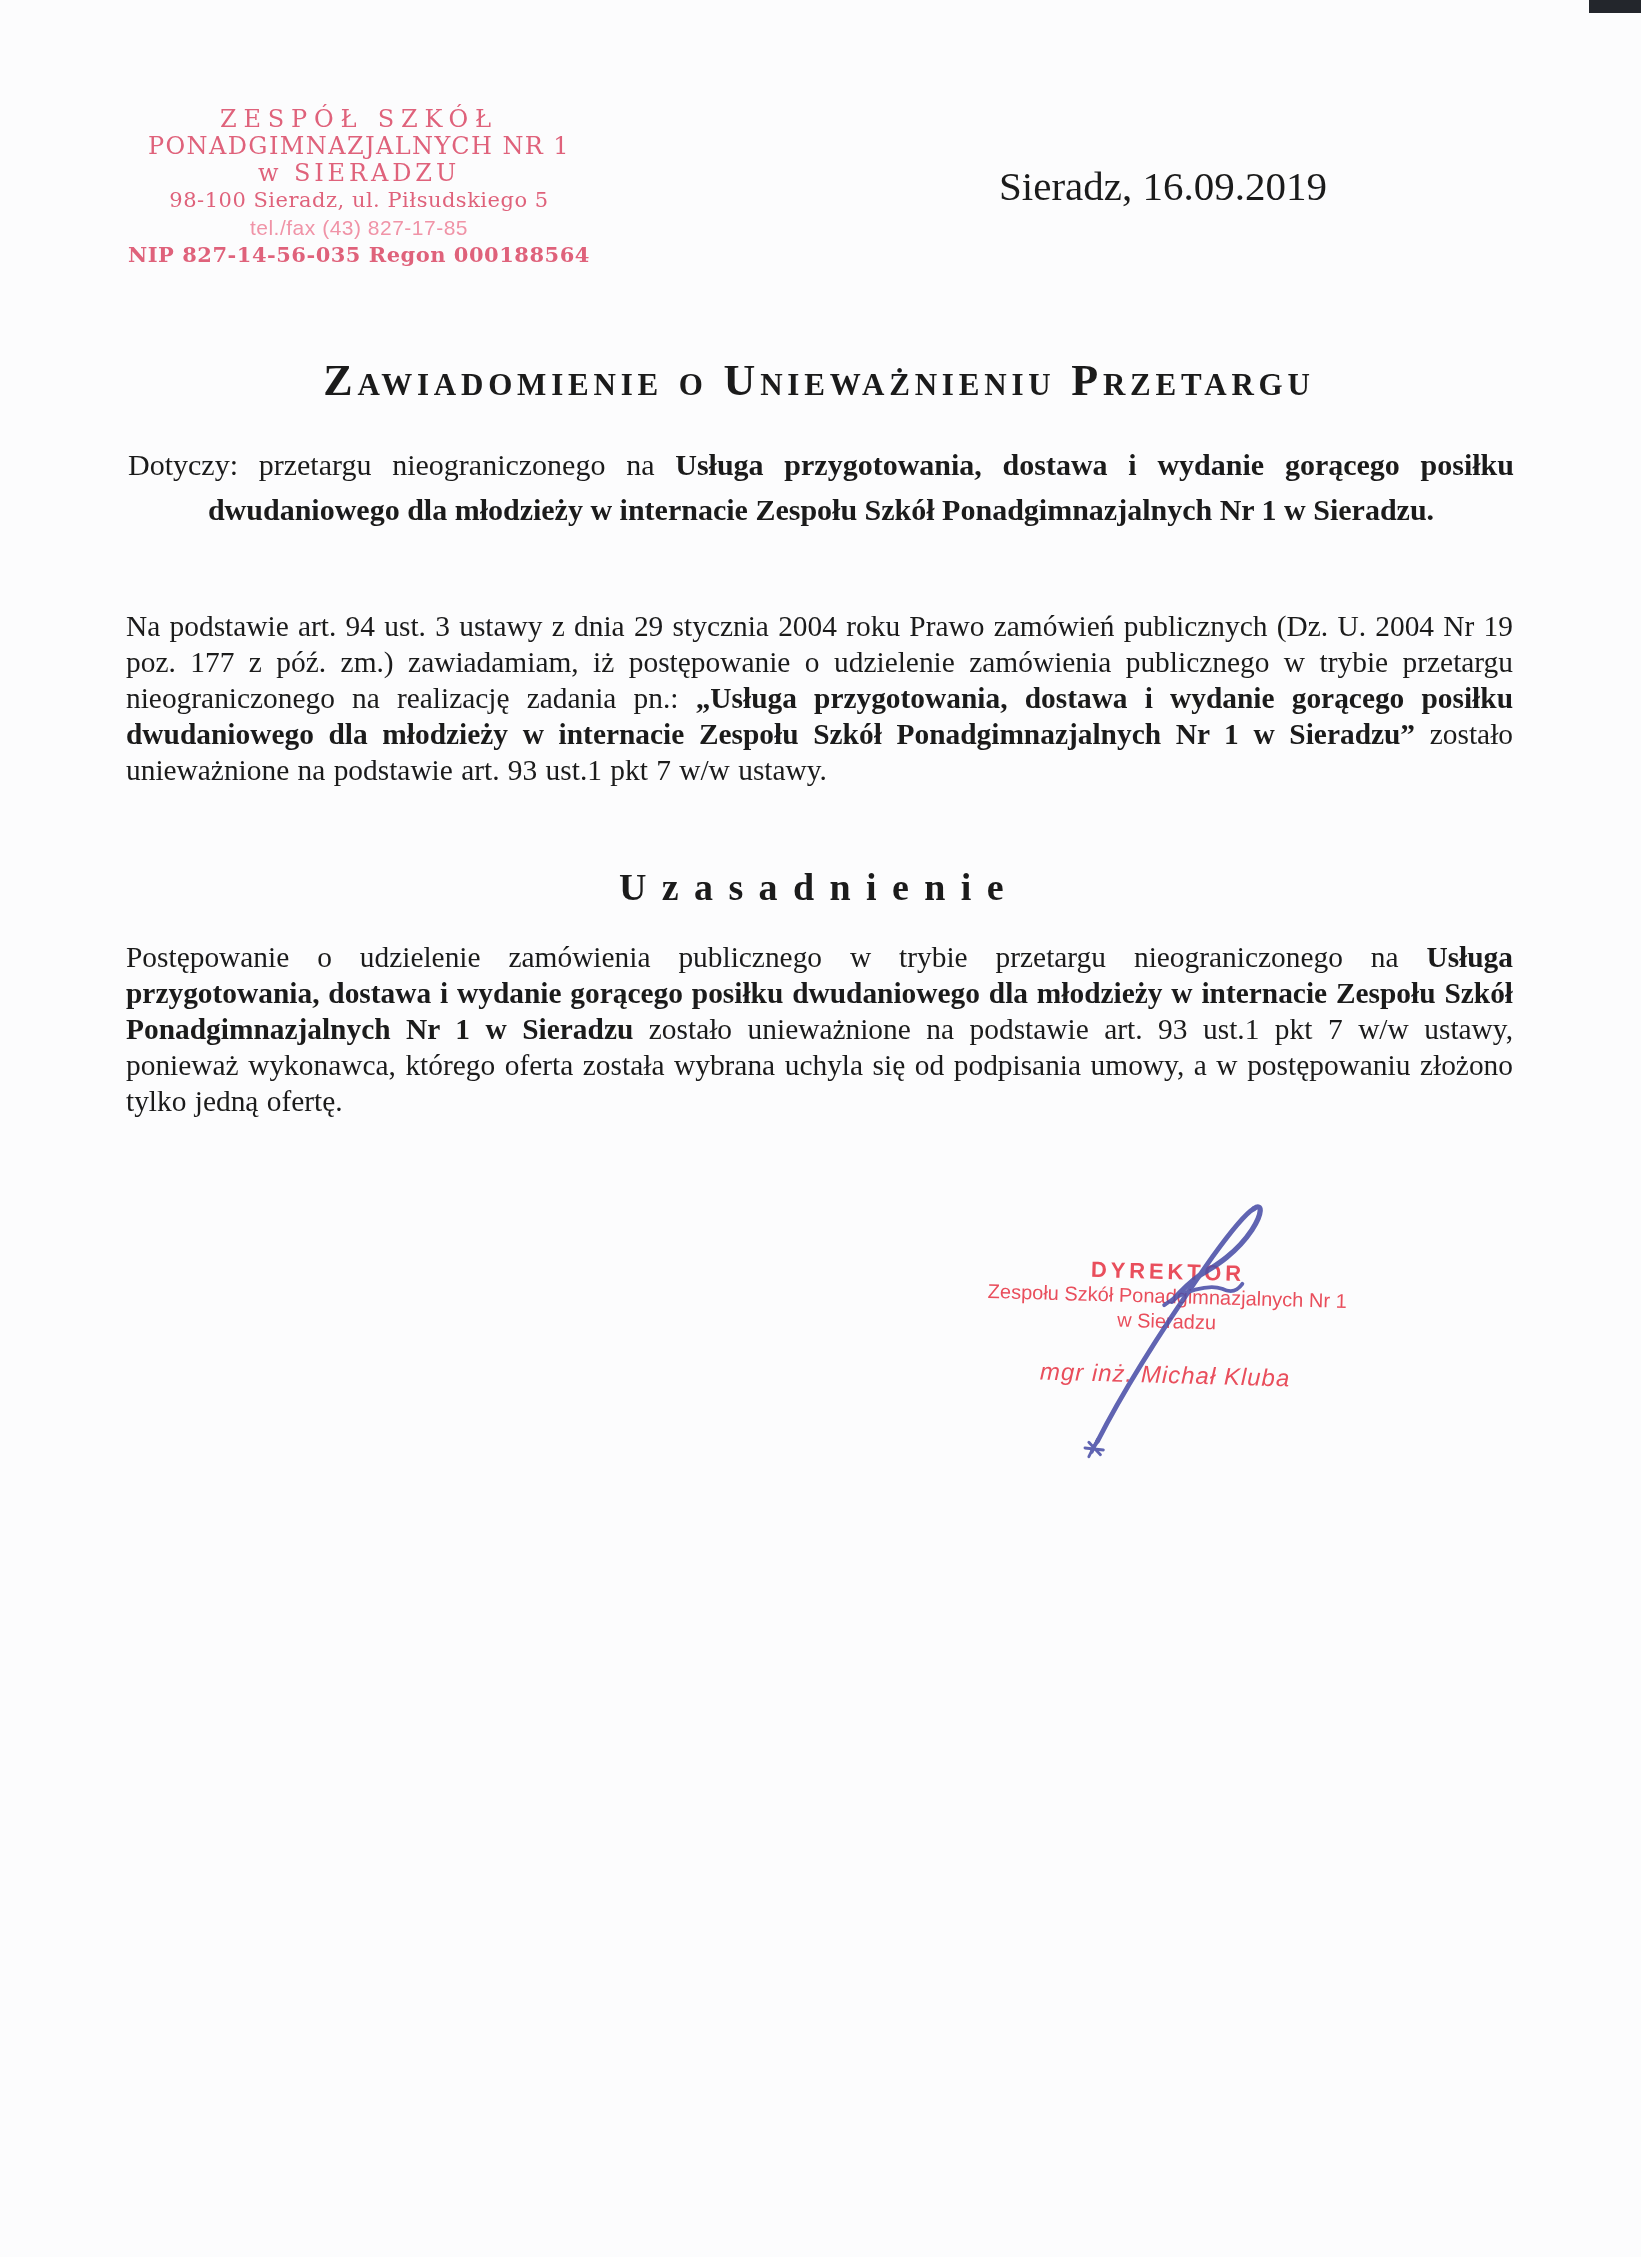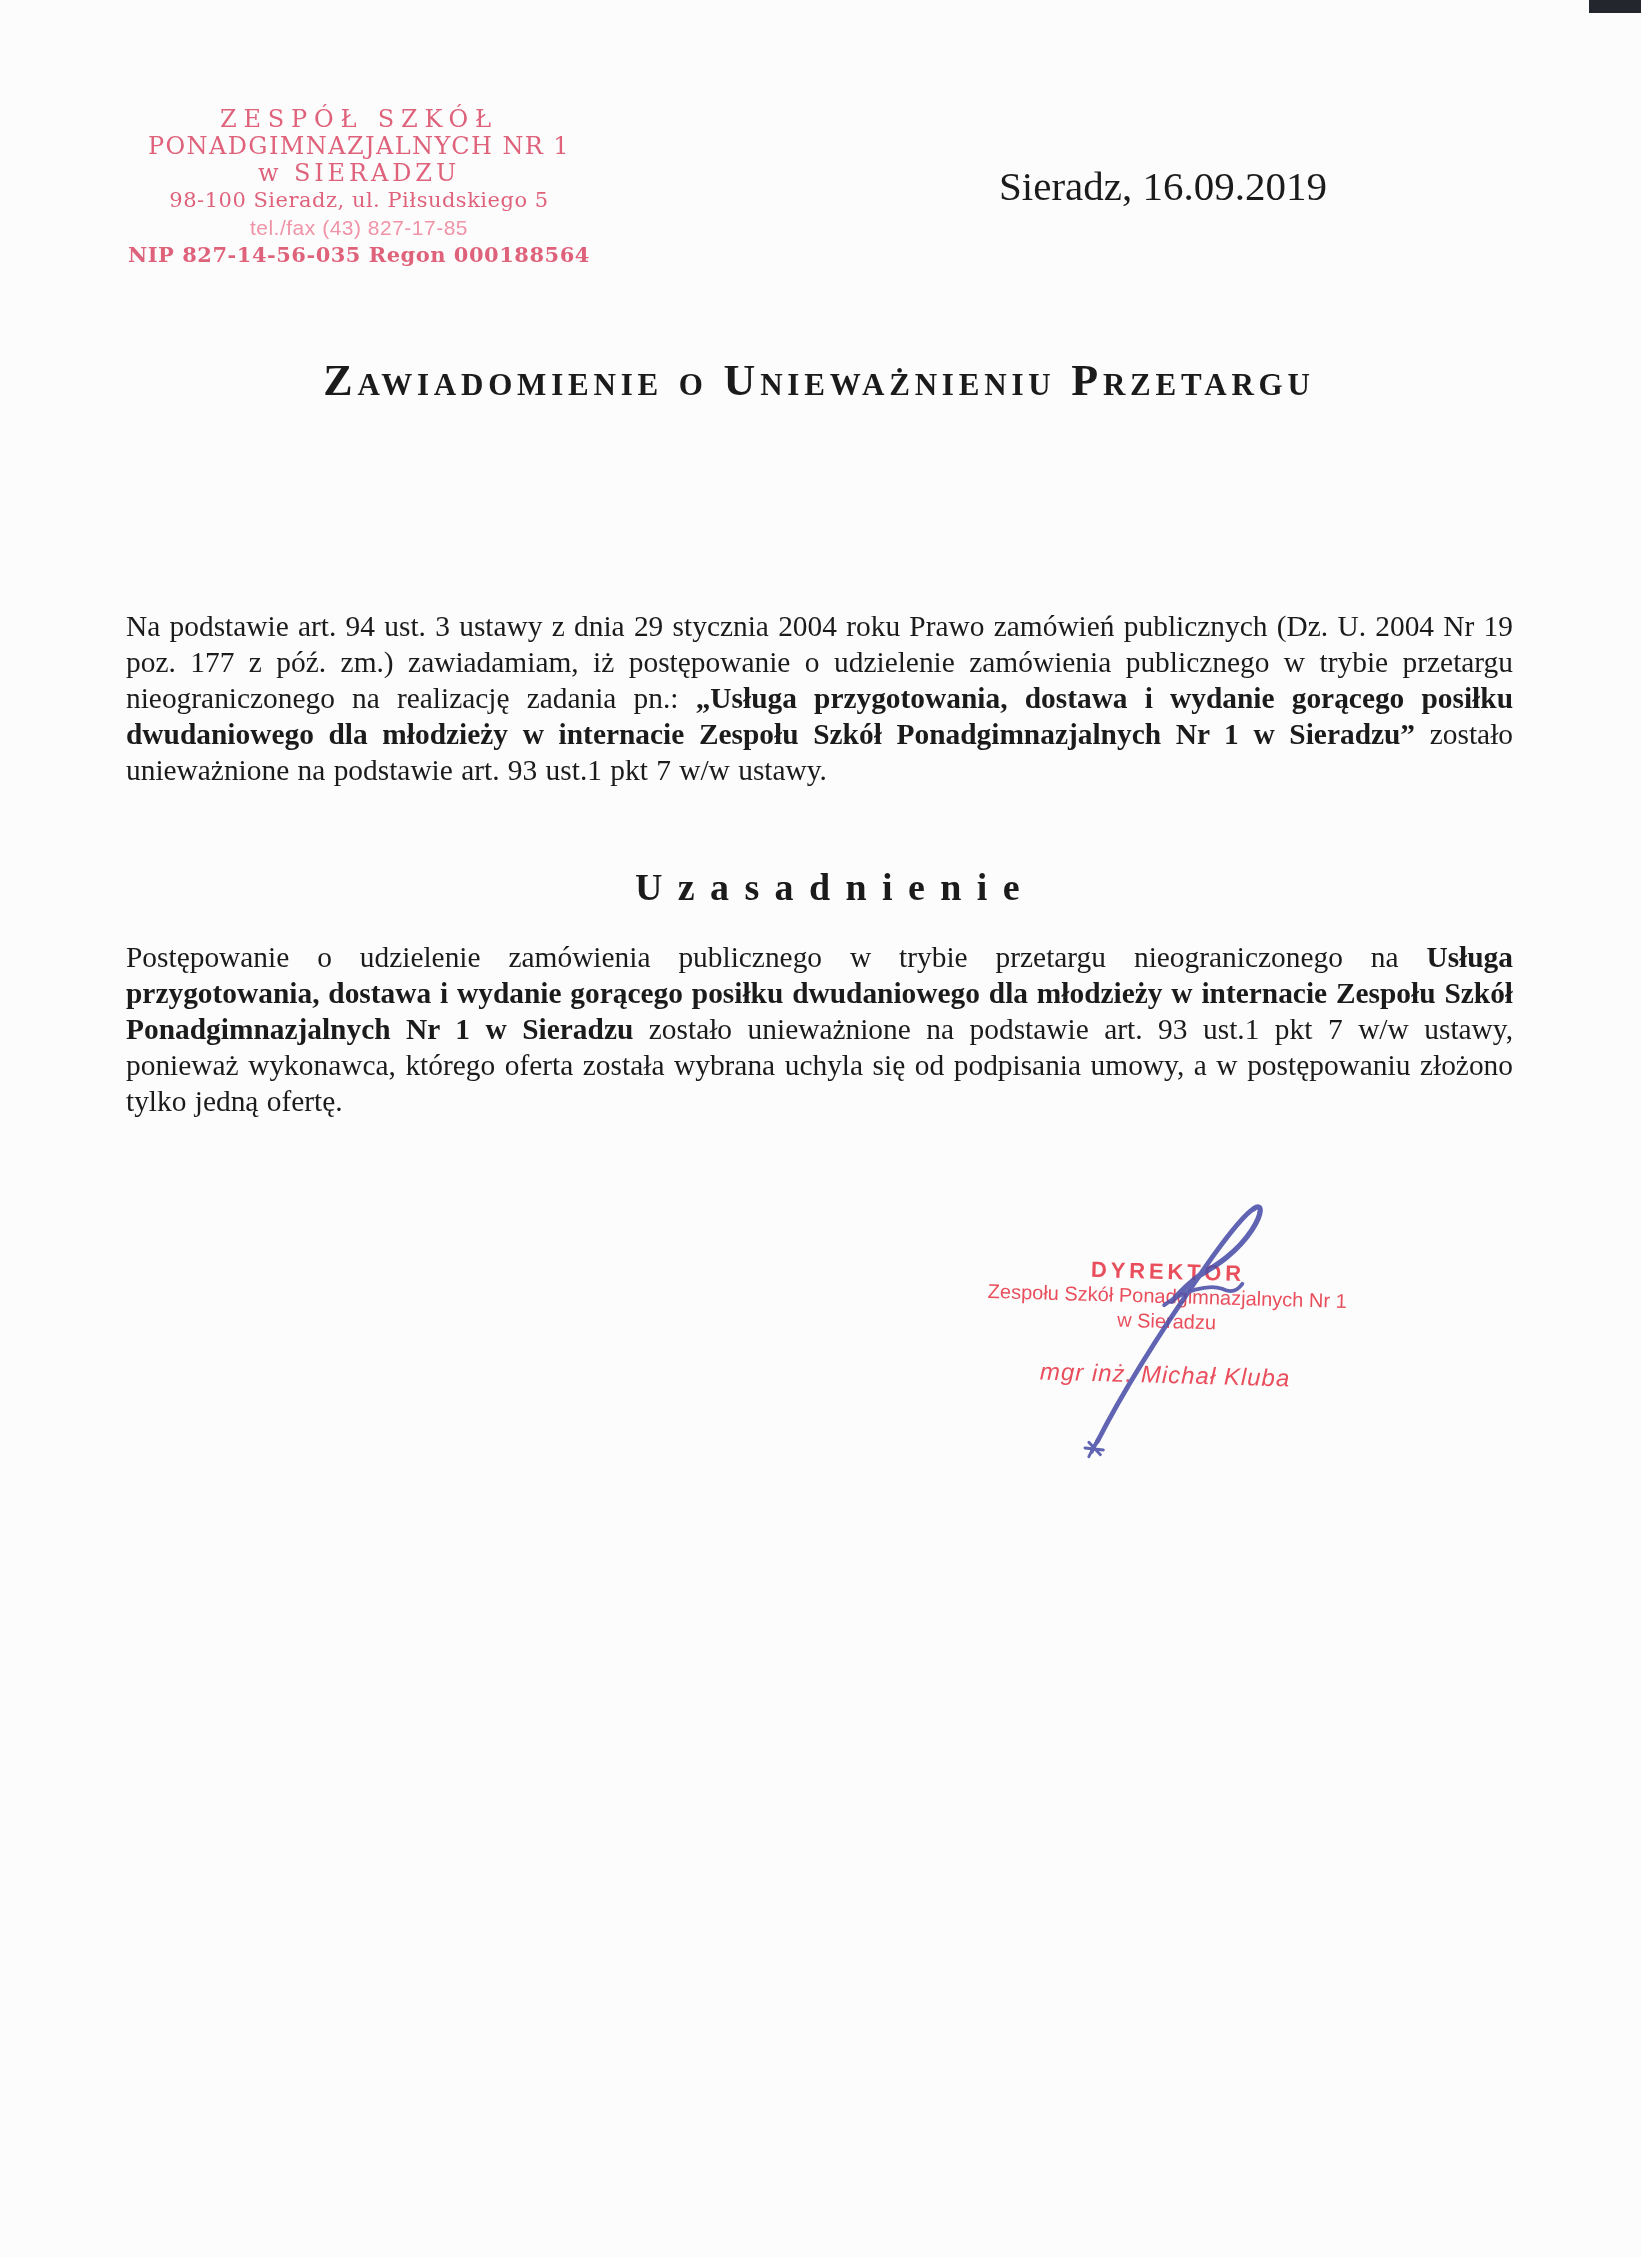--- a/index.html
+++ b/index.html
@@ -67,21 +67,21 @@
     font-size: 29.4px; line-height: 36px;
     text-align: justify;
     word-spacing: 1px;
   }
   .para-1 { top: 596px; margin-top: 12px; }
   .para-2 { top: 939px; }
   .para b { font-weight: bold; }
 
   
   .section-heading {
-    position: absolute; left: 142px; top: 865px; width: 1386px;
+    position: absolute; left: 126px; top: 865px; width: 1386px;
     text-align: center;
     font-weight: bold;
     font-size: 38px;
     letter-spacing: 15.4px;
   }
 
   
   .sig-stamp {
     position: absolute; left: 959px; top: 1259px; width: 415px;
     text-align: center;
@@ -114,20 +114,21 @@
     <div class="lh-3">w SIERADZU</div>
     <div class="lh-4">98-100 Sieradz, ul. Piłsudskiego 5</div>
     <div class="lh-5">tel./fax (43) 827-17-85</div>
     <div class="lh-6">NIP 827-14-56-035  Regon 000188564</div>
   </div>
 
   <div class="dateline">Sieradz, 16.09.2019</div>
 
   <div class="doc-title">Zawiadomienie o Unieważnieniu Przetargu</div>
 
+  <div class="subject"><span>Dotyczy: przetargu nieograniczonego na </span><b>Usługa przygotowania, dostawa i wydanie gorącego posiłku dwudaniowego dla młodzieży w internacie Zespołu Szkół Ponadgimnazjalnych Nr 1 w Sieradzu.</b></div>
 
   <div class="para para-1"><span>Na podstawie art. 94 ust. 3 ustawy z dnia 29 stycznia 2004 roku  Prawo zamówień publicznych (Dz. U. 2004 Nr 19 poz. 177 z póź. zm.) zawiadamiam, iż postępowanie o udzielenie zamówienia publicznego w trybie przetargu nieograniczonego na realizację zadania pn.: </span><b>„Usługa przygotowania, dostawa i wydanie gorącego posiłku dwudaniowego dla młodzieży w internacie Zespołu Szkół Ponadgimnazjalnych Nr 1 w Sieradzu”</b><span> zostało unieważnione na podstawie art. 93 ust.1 pkt 7 w/w ustawy.</span></div>
 
   <div class="section-heading">Uzasadnienie</div>
 
   <div class="para para-2"><span>Postępowanie o udzielenie zamówienia publicznego w trybie przetargu nieograniczonego na </span><b>Usługa przygotowania, dostawa i wydanie gorącego posiłku dwudaniowego dla młodzieży w internacie Zespołu Szkół Ponadgimnazjalnych Nr 1 w Sieradzu</b><span> zostało unieważnione na podstawie art. 93 ust.1 pkt 7 w/w ustawy, ponieważ wykonawca, którego oferta została wybrana uchyla się od podpisania umowy, a w postępowaniu złożono tylko jedną ofertę.</span></div>
 
   <div class="sig-stamp">
     <div class="sig-role">DYREKTOR</div>
     <div class="sig-org1">Zespołu Szkół Ponadgimnazjalnych Nr 1</div>

